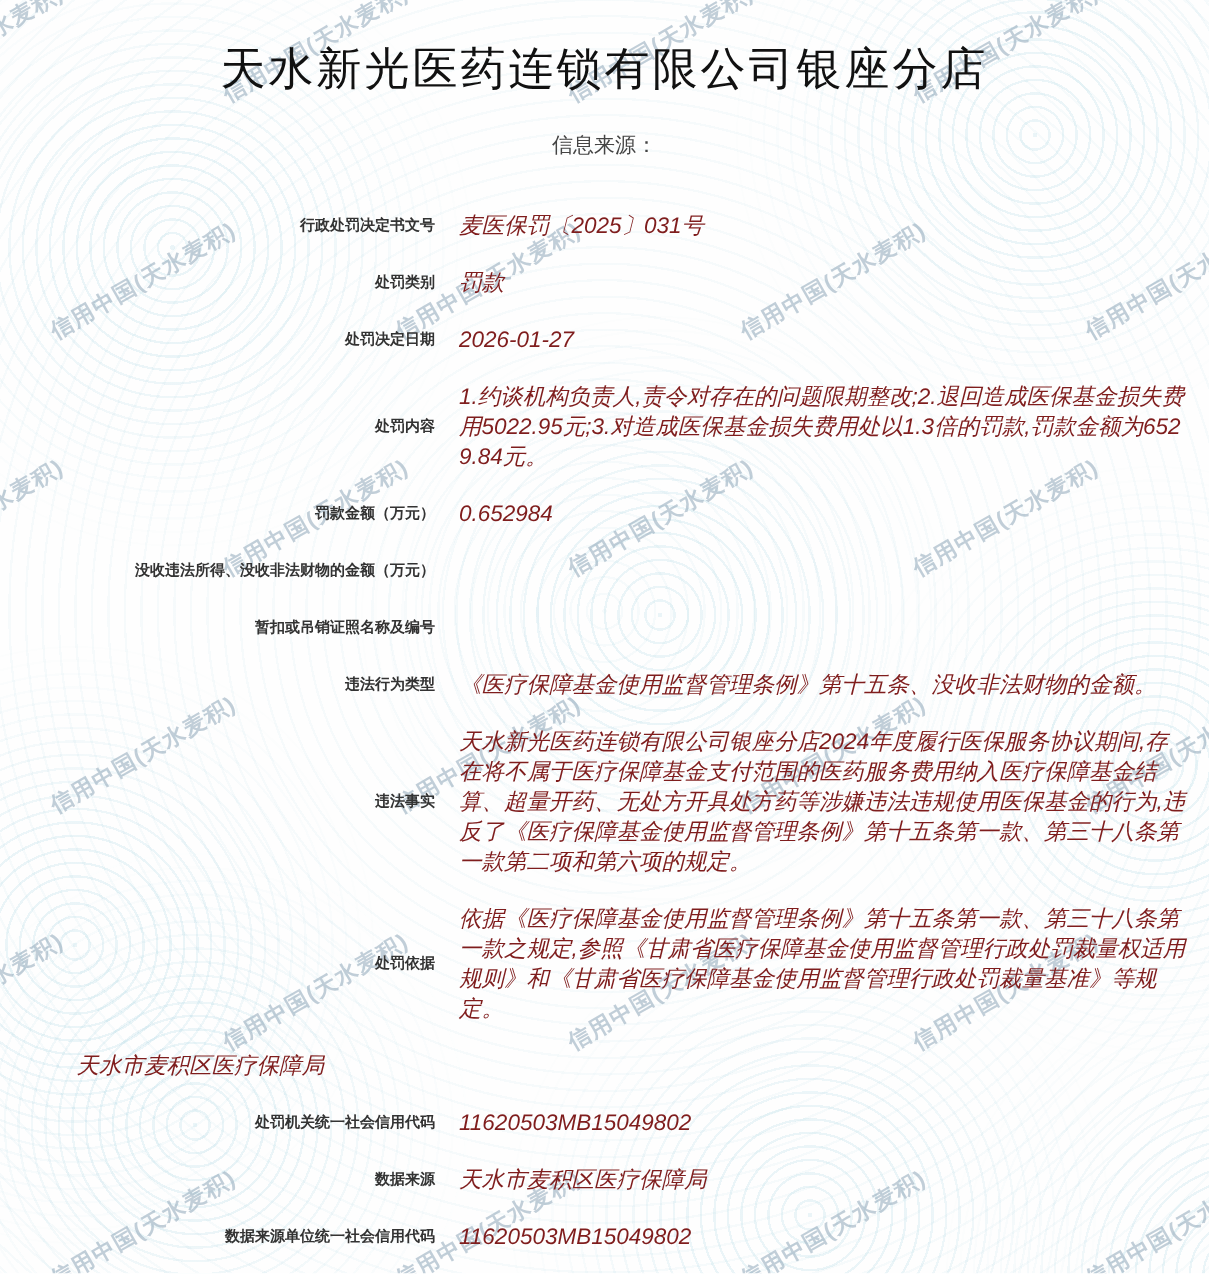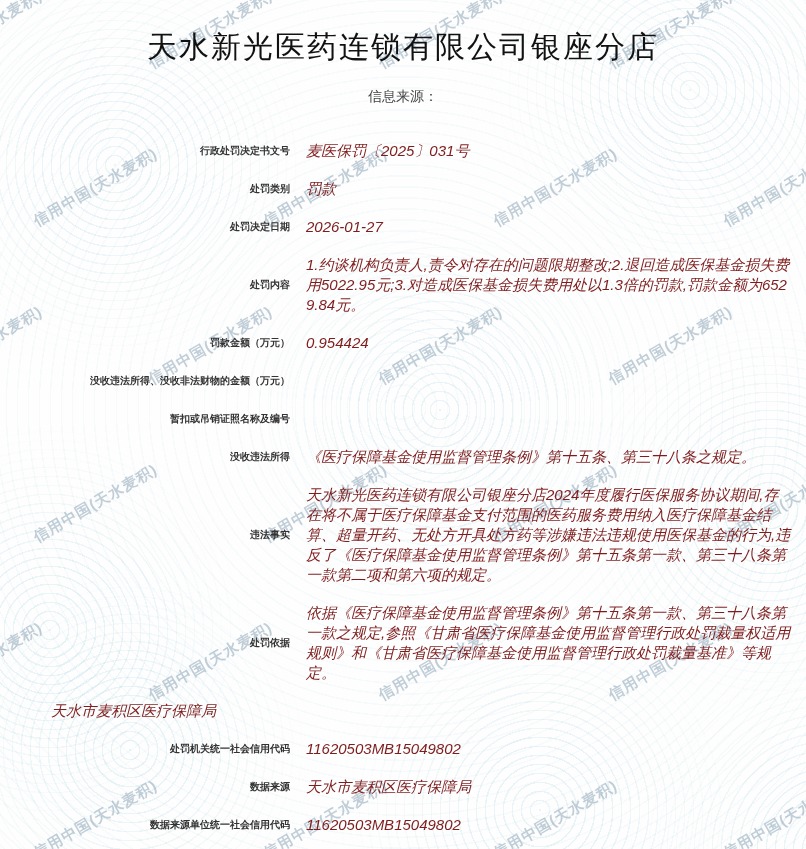--- a/index.html
+++ b/index.html
@@ -159,33 +159,33 @@
       <div class="row">
         <div class="label">处罚决定日期</div>
         <div class="value">2026-01-27</div>
       </div>
       <div class="row">
         <div class="label">处罚内容</div>
         <div class="value">1.约谈机构负责人,责令对存在的问题限期整改;2.退回造成医保基金损失费用5022.95元;3.对造成医保基金损失费用处以1.3倍的罚款,罚款金额为6529.84元。</div>
       </div>
       <div class="row">
         <div class="label">罚款金额（万元）</div>
-        <div class="value">0.954424</div>
+        <div class="value">0.652984</div>
       </div>
       <div class="row">
         <div class="label">没收违法所得、没收非法财物的金额（万元）</div>
         <div class="value"></div>
       </div>
       <div class="row">
         <div class="label">暂扣或吊销证照名称及编号</div>
         <div class="value"></div>
       </div>
       <div class="row">
-        <div class="label">没收违法所得</div>
-        <div class="value">《医疗保障基金使用监督管理条例》第十五条、第三十八条之规定。</div>
+        <div class="label">违法行为类型</div>
+        <div class="value">《医疗保障基金使用监督管理条例》第十五条、没收非法财物的金额。</div>
       </div>
       <div class="row">
         <div class="label">违法事实</div>
         <div class="value">天水新光医药连锁有限公司银座分店2024年度履行医保服务协议期间,存在将不属于医疗保障基金支付范围的医药服务费用纳入医疗保障基金结算、超量开药、无处方开具处方药等涉嫌违法违规使用医保基金的行为,违反了《医疗保障基金使用监督管理条例》第十五条第一款、第三十八条第一款第二项和第六项的规定。</div>
       </div>
       <div class="row">
         <div class="label">处罚依据</div>
         <div class="value">依据《医疗保障基金使用监督管理条例》第十五条第一款、第三十八条第一款之规定,参照《甘肃省医疗保障基金使用监督管理行政处罚裁量权适用规则》和《甘肃省医疗保障基金使用监督管理行政处罚裁量基准》等规定。</div>
       </div>
       <div class="row">

